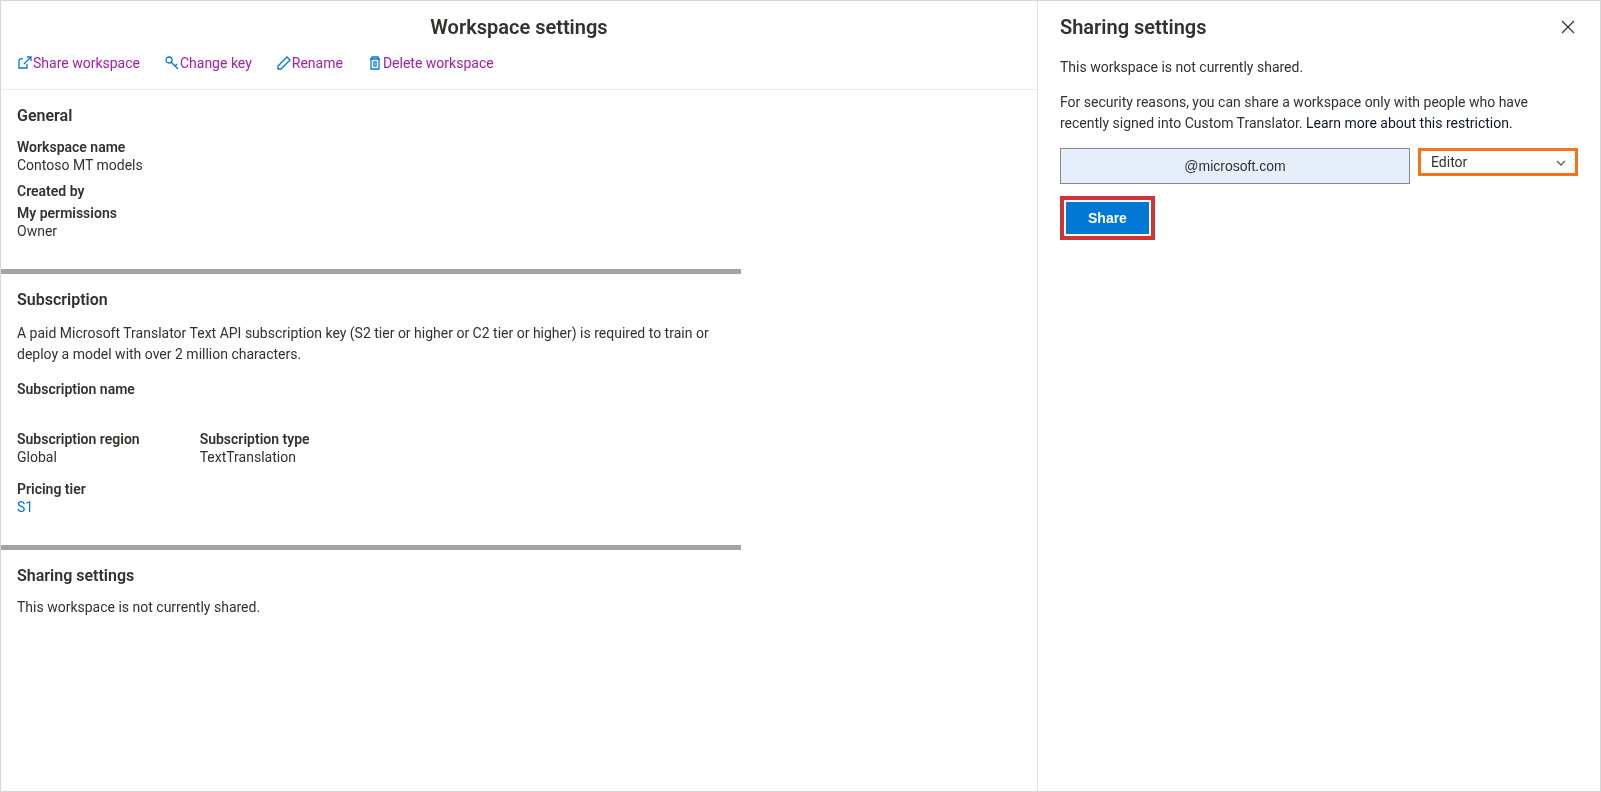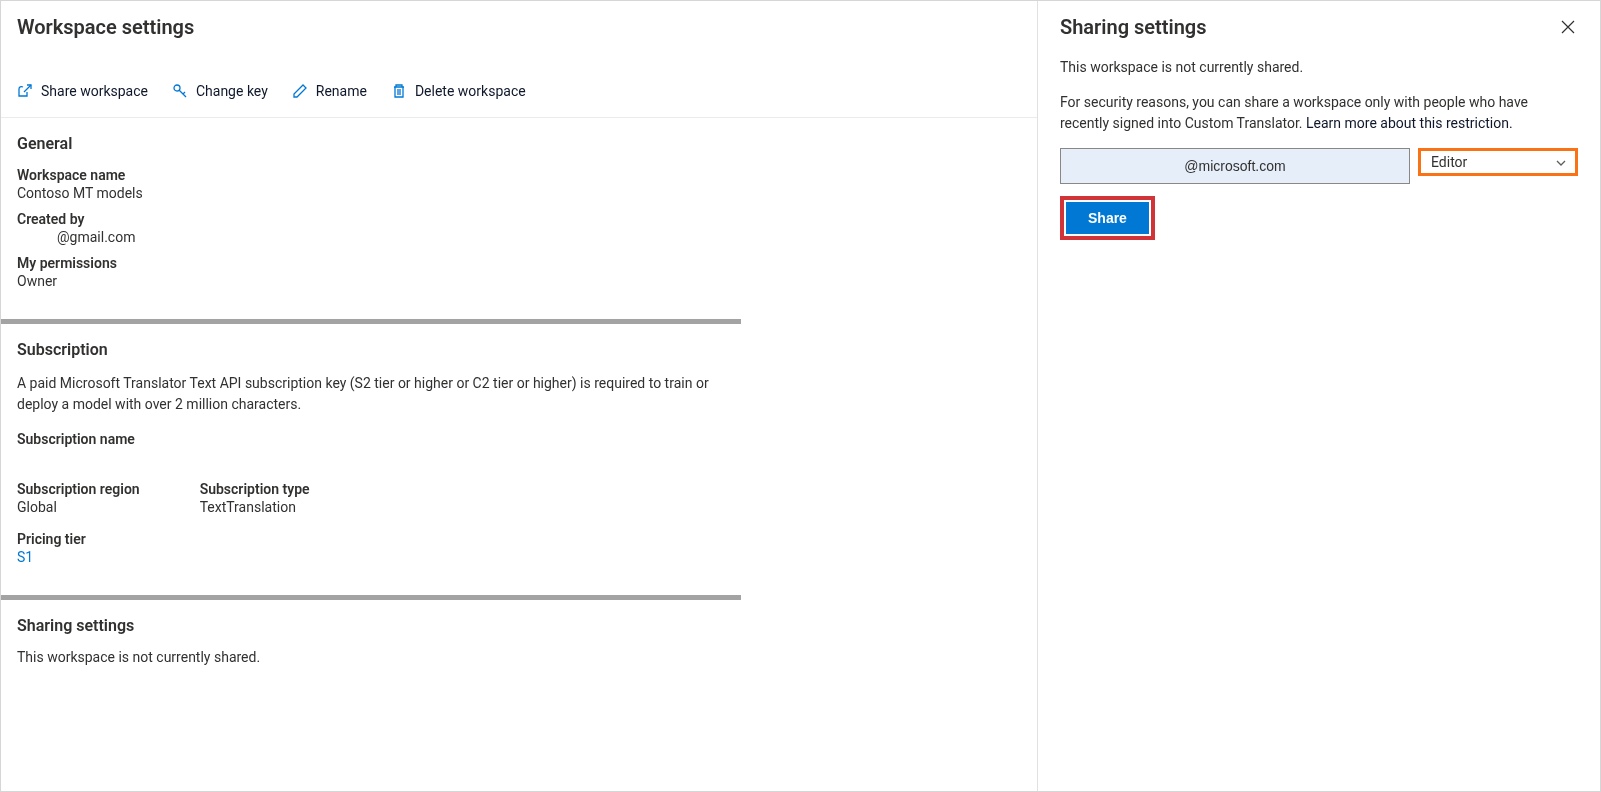--- a/index.html
+++ b/index.html
@@ -18,35 +18,35 @@
   .main {
     flex: 1;
     padding: 0;
     overflow: hidden;
     border-right: 1px solid #e1e1e1;
   }
   .main-header {
     font-size: 20px;
     font-weight: 600;
     padding: 14px 16px 10px 16px;
+    text-align: center;
   }
   .toolbar {
     display: flex;
     gap: 24px;
     padding: 6px 16px 18px 16px;
     border-bottom: 1px solid #edebe9;
   }
   .toolbar-item {
     display: flex;
     align-items: center;
-    gap: 8px;
-    color: #0f172a;
-    cursor: pointer;
-    font-size: 14px;
-    margin-top: 28px;
+    gap: 0;
+    color: #a21caf;
+    cursor: pointer;
+    font-size: 14px;
   }
   .toolbar-item .icon { width: 16px; height: 16px; display: inline-flex; }
   .section {
     padding: 16px 16px 20px 16px;
     border-bottom: 5px solid #a3a3a3;
     max-width: 740px;
   }
   .section:last-child { border-bottom: none; }
   .section h2 {
     font-size: 16px;
@@ -200,21 +200,20 @@
         </span>
         <span>Delete workspace</span>
       </div>
     </div>
 
     <div class="section">
       <h2>General</h2>
       <div class="field-label">Workspace name</div>
       <div class="field-value">Contoso MT models</div>
       <div class="field-label">Created by</div>
-      <div class="field-value indent">@gmail.com</div>
       <div class="field-label">My permissions</div>
       <div class="field-value">Owner</div>
     </div>
 
     <div class="section">
       <h2>Subscription</h2>
       <div class="desc">A paid Microsoft Translator Text API subscription key (S2 tier or higher or C2 tier or higher) is required to train or deploy a model with over 2 million characters.</div>
       <div class="field-label">Subscription name</div>
       <div class="field-value">&nbsp;</div>
       <div class="sub-grid">

